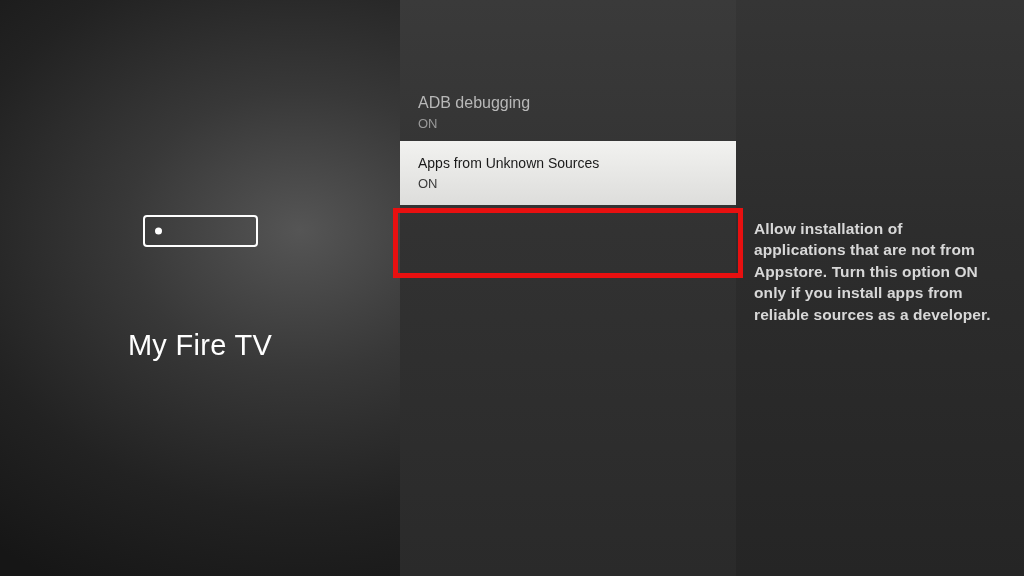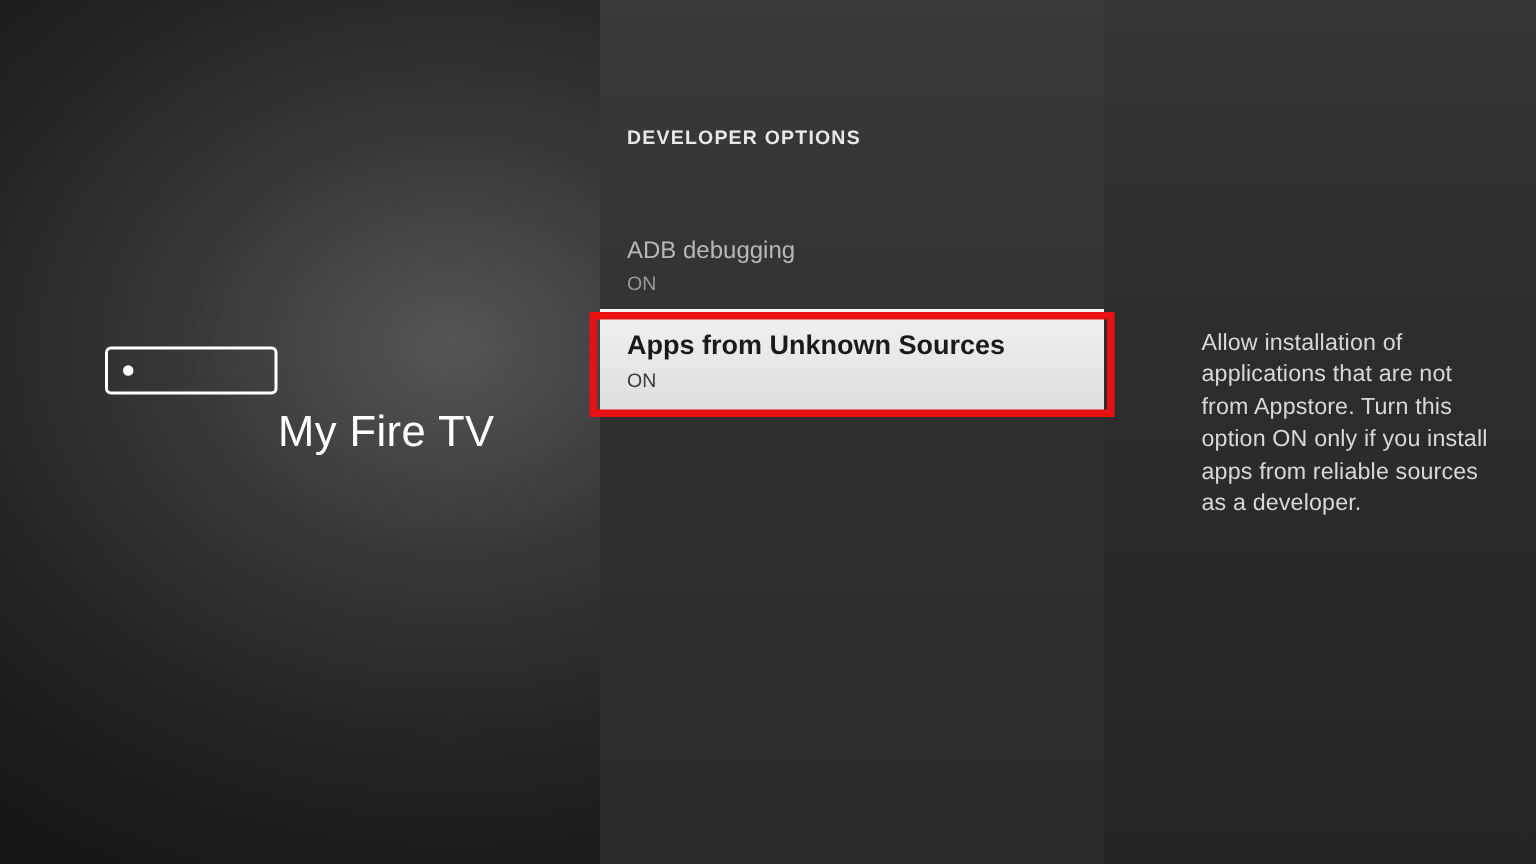--- a/index.html
+++ b/index.html
@@ -18,21 +18,21 @@
       width: 1024px;
       height: 576px;
       display: flex;
       position: relative;
     }
     .left-panel {
       width: 400px;
       height: 100%;
       background: radial-gradient(ellipse 500px 400px at 75% 40%, #555 0%, #383838 35%, #222 70%, #161616 100%);
       display: flex;
-      flex-direction: row;
+      flex-direction: column;
       justify-content: center;
       align-items: center;
       position: relative;
     }
     .device-icon {
       width: 115px;
       height: 32px;
       border: 2px solid #ffffff;
       border-radius: 4px;
       position: relative;
@@ -82,22 +82,22 @@
       font-size: 13px;
       margin-top: 4px;
     }
     .option-item.selected {
       background: linear-gradient(180deg, #f2f2f0 0%, #dddddb 100%);
       padding: 14px 18px 14px 18px;
       position: relative;
     }
     .option-item.selected .option-title {
       color: #1a1a1a;
-      font-size: 18px;
-      font-weight: 700;
+      font-size: 14px;
+      font-weight: 400;
     }
     .option-item.selected .option-status {
       color: #3a3a3a;
       font-size: 13px;
       margin-top: 5px;
     }
     .highlight-box {
       position: absolute;
       border: 5px solid #e81010;
       left: 393px;
@@ -111,36 +111,34 @@
       flex: 1;
       height: 100%;
       background: linear-gradient(180deg, #353535 0%, #2d2d2d 40%, #252525 100%);
       padding: 218px 28px 0 18px;
     }
     .description-text {
       color: #d8d8d8;
       font-size: 15.5px;
       line-height: 1.38;
       letter-spacing: 0.1px;
-      font-weight: 400;
-      margin-left: 47px;
+      font-weight: 700;
     }
   </style>
 </head>
 <body>
 
 <div class="screen">
 
   <div class="left-panel">
     <div class="device-icon"></div>
     <div class="left-title">My Fire TV</div>
   </div>
 
   <div class="middle-panel">
-    <div class="section-header">DEVELOPER OPTIONS</div>
 
     <div class="option-item unselected">
       <div class="option-title">ADB debugging</div>
       <div class="option-status">ON</div>
     </div>
 
     <div class="option-item selected">
       <div class="option-title">Apps from Unknown Sources</div>
       <div class="option-status">ON</div>
     </div>

